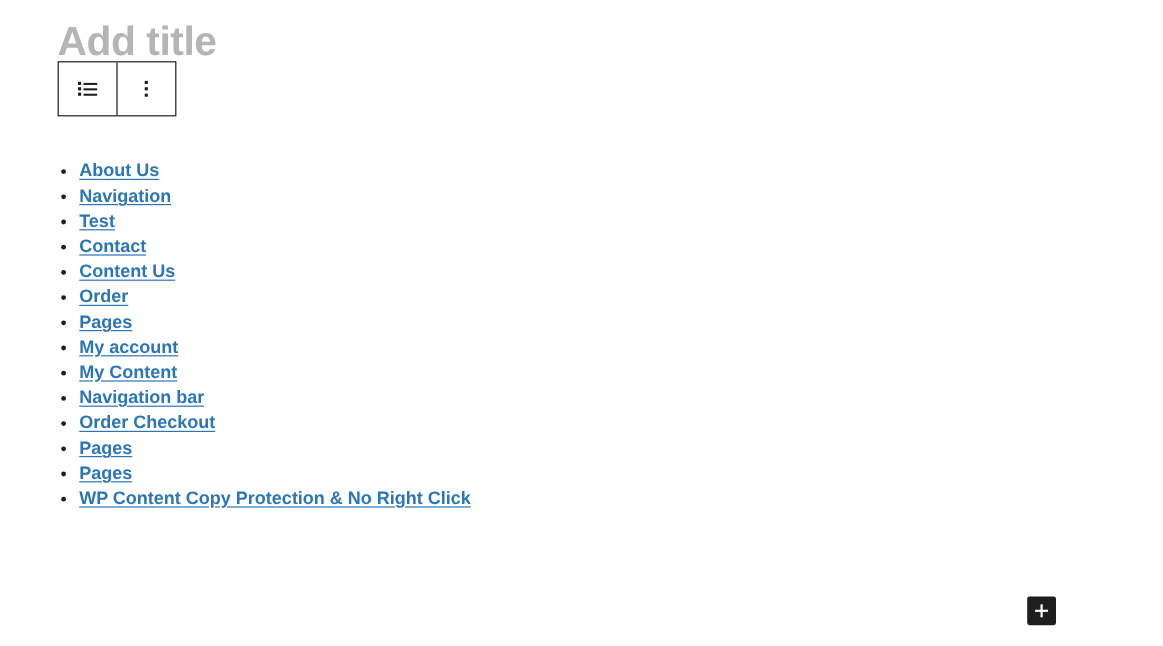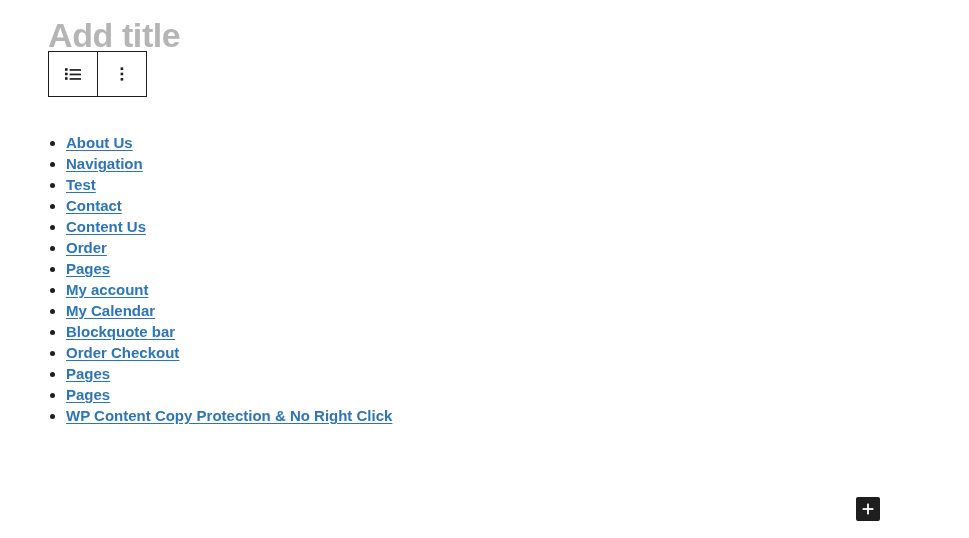--- a/index.html
+++ b/index.html
@@ -180,22 +180,22 @@
 
     <ul class="page-list">
       <li><a class="page-link">About Us</a></li>
       <li><a class="page-link">Navigation</a></li>
       <li><a class="page-link">Test</a></li>
       <li><a class="page-link">Contact</a></li>
       <li><a class="page-link">Content Us</a></li>
       <li><a class="page-link">Order</a></li>
       <li><a class="page-link">Pages</a></li>
       <li><a class="page-link">My account</a></li>
-      <li><a class="page-link">My Calendar</a></li>
-      <li><a class="page-link">Blockquote bar</a></li>
+      <li><a class="page-link">My Content</a></li>
+      <li><a class="page-link">Navigation bar</a></li>
       <li><a class="page-link">Order Checkout</a></li>
       <li><a class="page-link">Pages</a></li>
       <li><a class="page-link">Pages</a></li>
       <li><a class="page-link">WP Content Copy Protection &amp; No Right Click</a></li>
     </ul>
   </div>
 
   <button class="block-inserter">
     <span class="icon-wrap">
       <svg class="icon-plus" viewBox="0 0 16 16" aria-hidden="true">

